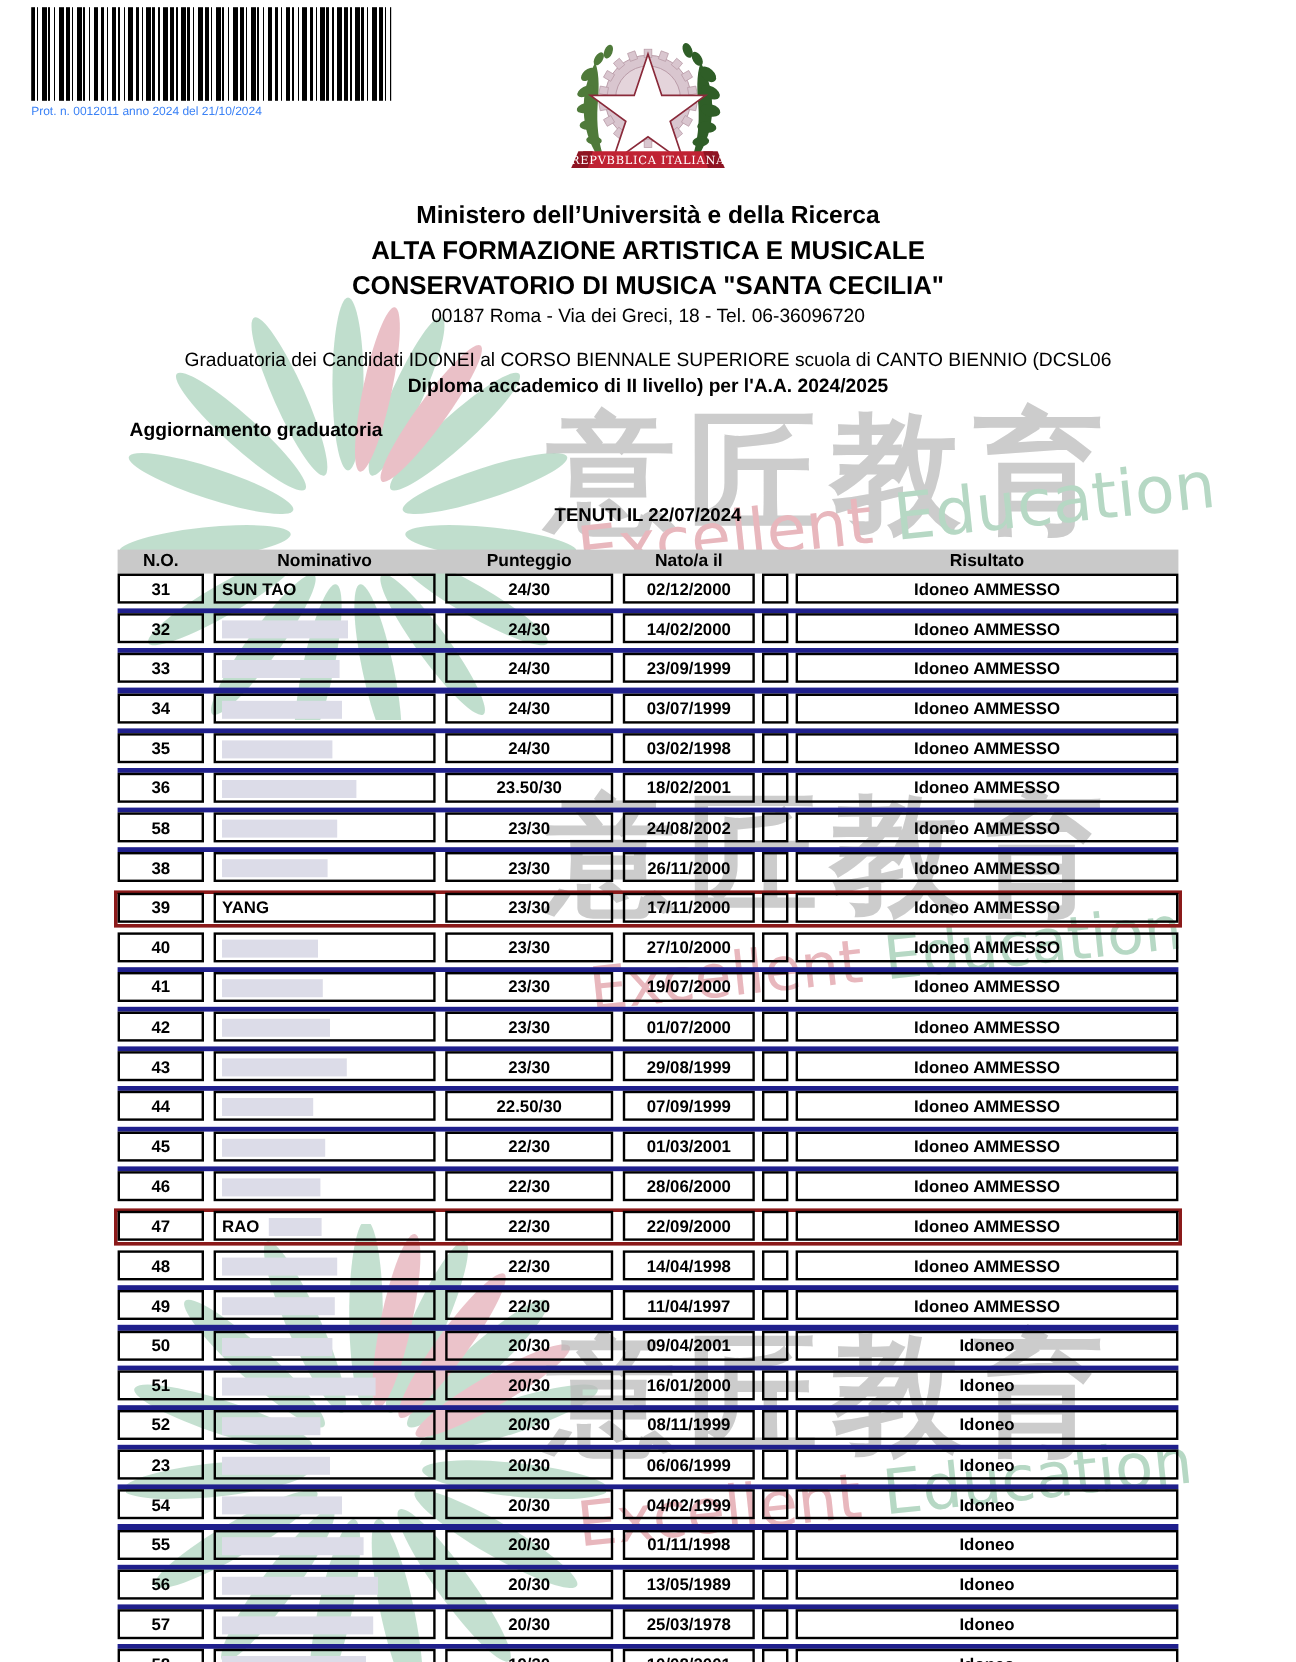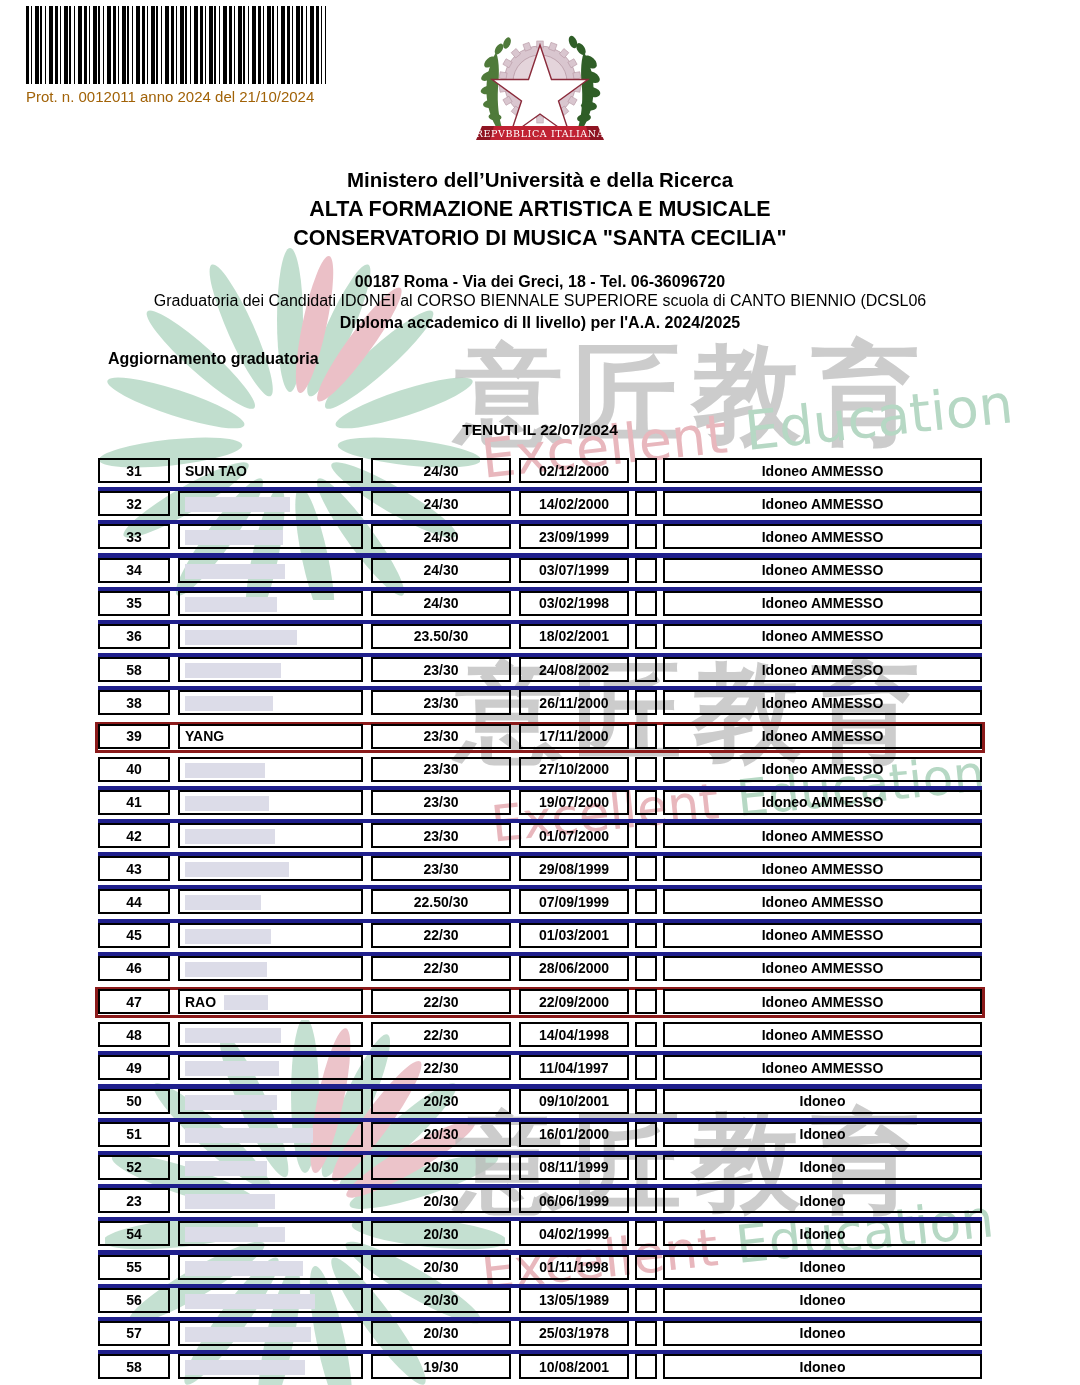--- a/index.html
+++ b/index.html
@@ -29,31 +29,31 @@
 
   
   .barcode-box{position:absolute;left:18px;top:6px;width:330px;}
   .barcode-bars{height:78px;width:300px;margin-left:8px;
     background-repeat:repeat-x;
     background-image:repeating-linear-gradient(to right,
       #000 0 3px,#fff 3px 5px,#000 5px 6px,#fff 6px 9px,
       #000 9px 13px,#fff 13px 14px,#000 14px 16px,#fff 16px 19px,
       #000 19px 20px,#fff 20px 23px,#000 23px 27px,#fff 27px 29px);
   }
-  .barcode-text{font-size:15px;margin-top:4px;margin-left:8px;color:#a16207;}
+  .barcode-text{font-size:10px;margin-top:4px;margin-left:8px;color:#3b82f6;}
 
   
   .emblem{position:absolute;left:470px;top:22px;width:140px;height:132px;}
 
   
   .hdr{position:absolute;left:0;width:1080px;text-align:center;}
   .h-min{top:168px;font-size:20.5px;font-weight:700;}
   .h-alta{top:197px;font-size:21.5px;font-weight:700;}
   .h-cons{top:226px;font-size:21.5px;font-weight:700;}
-  .h-addr{top:273px;font-size:16px;font-weight:700;}
+  .h-addr{top:255px;font-size:16px;font-weight:400;}
   .h-sub1{top:292px;font-size:16px;font-weight:400;}
   .h-sub2{top:314px;font-size:16px;font-weight:700;}
   .h-tenuti{top:421px;font-size:15.5px;font-weight:700;}
 
   .h-agg{position:absolute;left:108px;top:350px;font-size:16px;font-weight:700;}
 
   
   .tbl{position:absolute;left:98px;top:458px;width:884px;}
   .thead{display:flex;height:20px;background:#c9c9c9;align-items:center;}
   .thead div{font-size:14.5px;font-weight:700;text-align:center;}
@@ -231,20 +231,28 @@
   <div class="hdr h-min">Ministero dell’Università e della Ricerca</div>
   <div class="hdr h-alta">ALTA FORMAZIONE ARTISTICA E MUSICALE</div>
   <div class="hdr h-cons">CONSERVATORIO DI MUSICA "SANTA CECILIA"</div>
   <div class="hdr h-addr">00187 Roma - Via dei Greci, 18 - Tel. 06-36096720</div>
   <div class="hdr h-sub1">Graduatoria dei Candidati IDONEI al CORSO BIENNALE SUPERIORE scuola di CANTO BIENNIO (DCSL06</div>
   <div class="hdr h-sub2">Diploma accademico di II livello) per l'A.A. 2024/2025</div>
   <div class="h-agg">Aggiornamento graduatoria</div>
   <div class="hdr h-tenuti">TENUTI IL 22/07/2024</div>
 
   <div class="tbl">
+    <div class="thead">
+      <div class="c-no">N.O.</div>
+      <div class="c-nom" style="justify-content:center;padding-left:0;">Nominativo</div>
+      <div class="c-pun">Punteggio</div>
+      <div class="c-nat">Nato/a il</div>
+      <div class="c-blank"></div>
+      <div class="c-ris">Risultato</div>
+    </div>
     <div id="tbody">
         <div class="rowwrap">
           <div class="row">
             <div class="cell c-no">
               <span class="nomtext">31</span>
             </div>
             <div class="cell c-nom">
               <span class="nomtext">SUN TAO</span>
             </div>
             <div class="cell c-pun">
@@ -646,21 +654,21 @@
             <div class="cell c-no">
               <span class="nomtext">50</span>
             </div>
             <div class="cell c-nom">
               <div class="redact" style="background: rgb(220, 220, 232); width: 92px;"></div>
             </div>
             <div class="cell c-pun">
               <span class="nomtext">20/30</span>
             </div>
             <div class="cell c-nat">
-              <span class="nomtext">09/10/2001</span>
+              <span class="nomtext">09/04/2001</span>
             </div>
             <div class="cell c-blank"></div>
             <div class="cell c-ris">
               <span class="nomtext">Idoneo</span>
             </div>
           </div>
         </div>
         <div class="sep" style="background: rgb(31, 31, 140);"></div>
         <div class="rowwrap">
           <div class="row">

